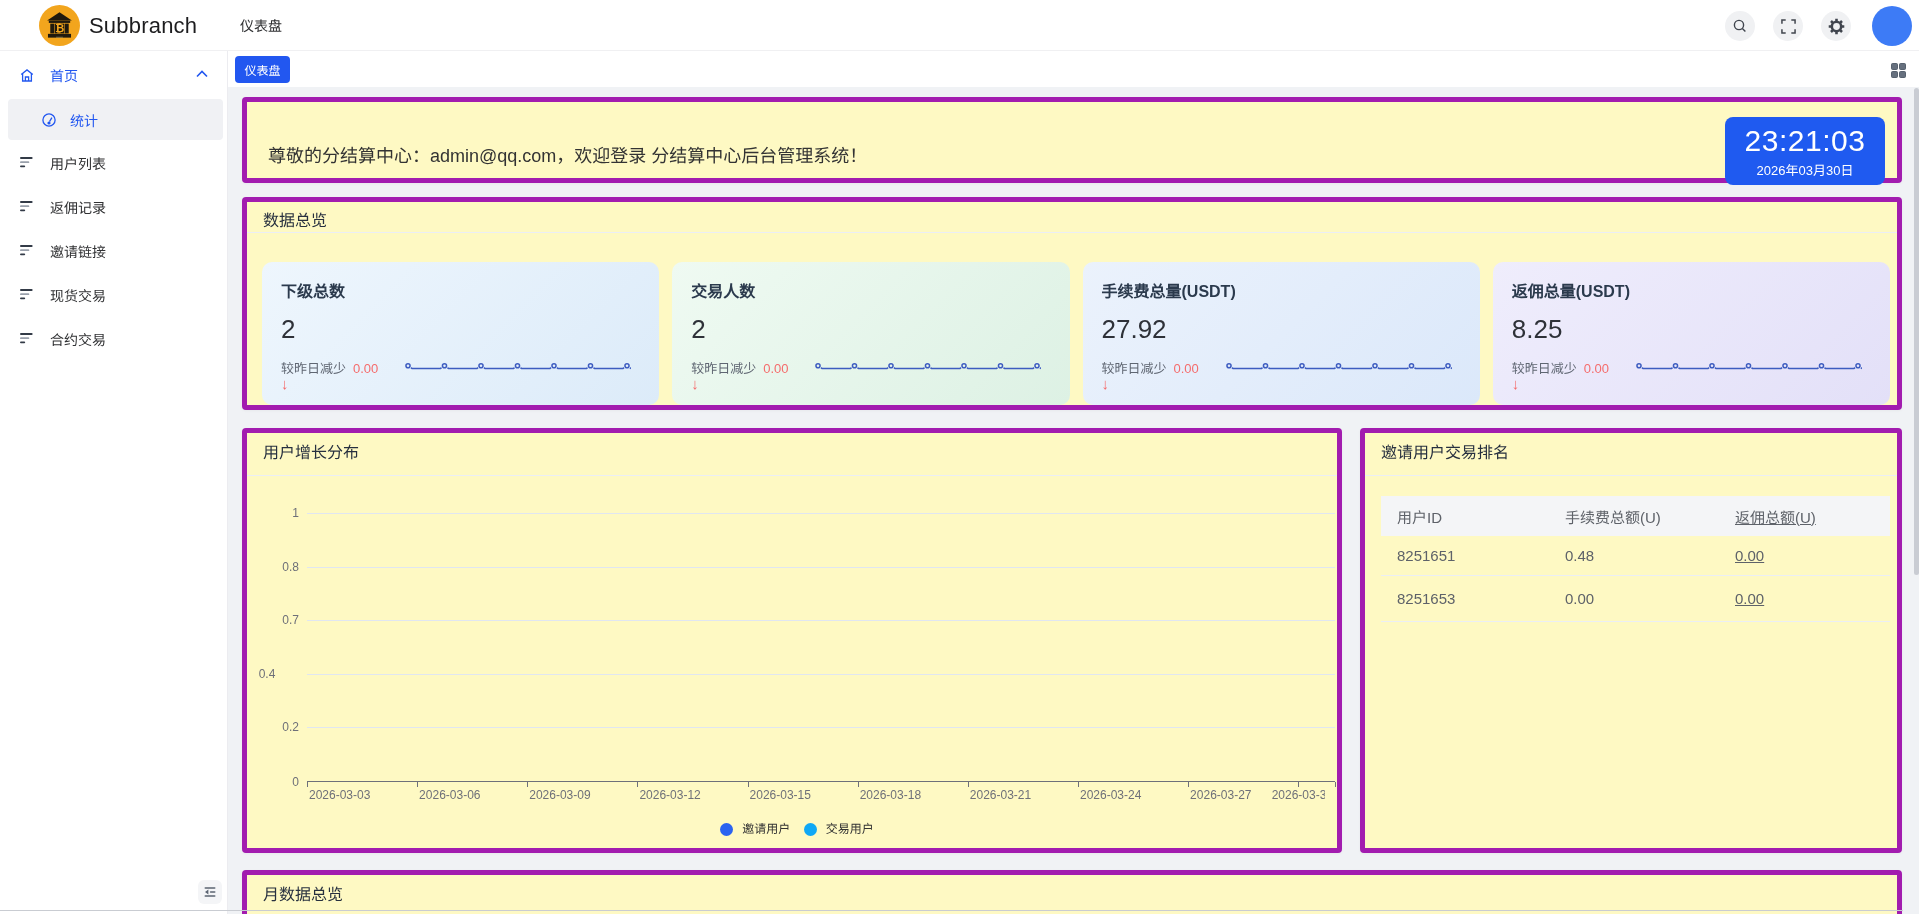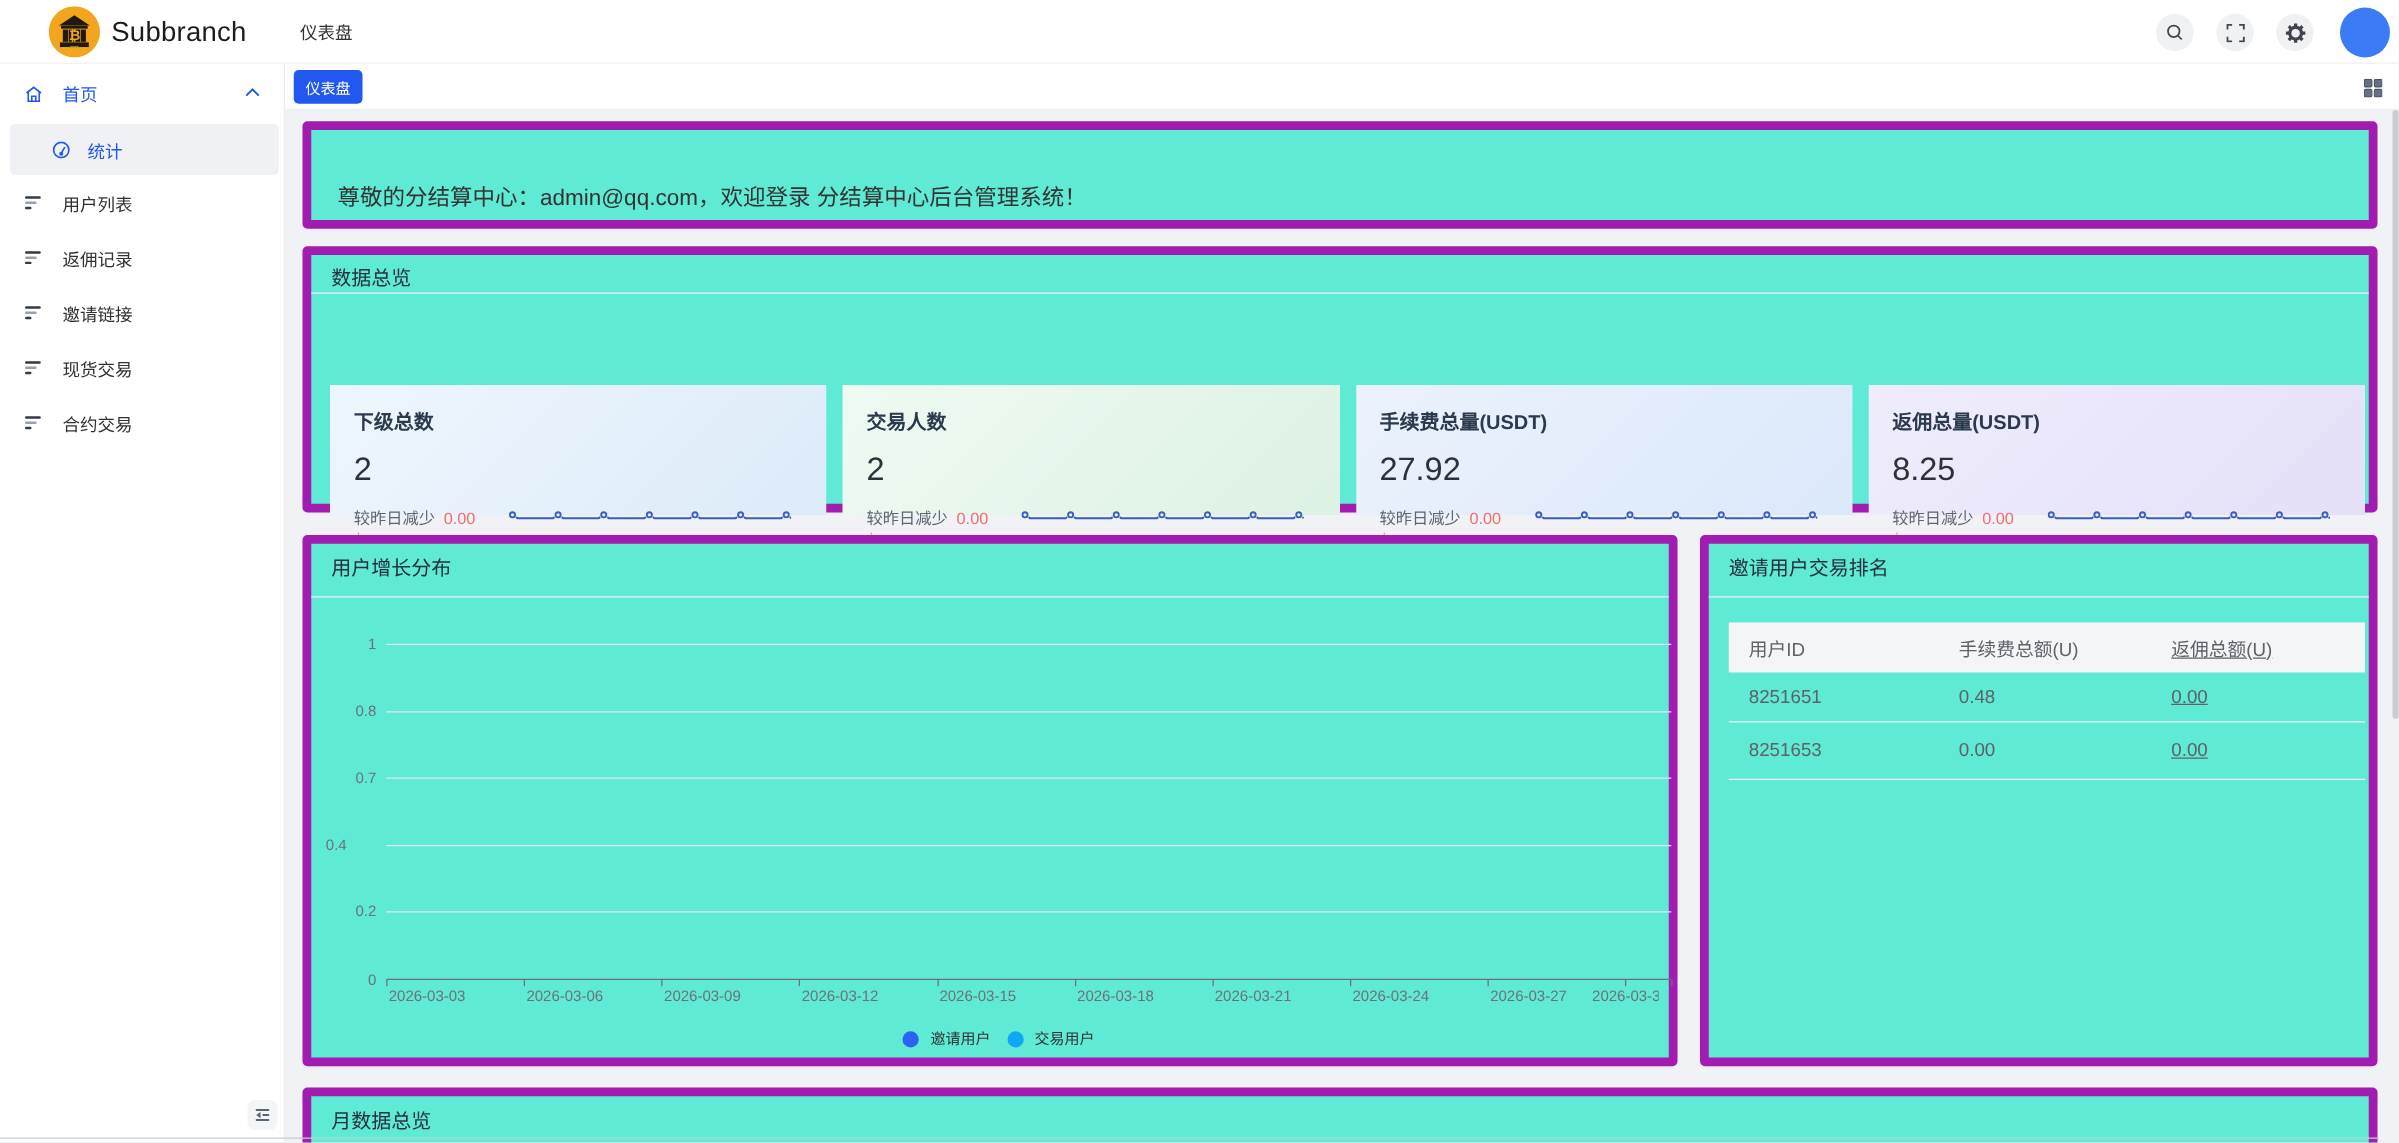--- a/index.html
+++ b/index.html
@@ -19,34 +19,34 @@
   .mi .txt { position:absolute; left:50px; top:12px; font-size:14px; color:#303133; }
   .mi .ic { position:absolute; left:20px; top:15px; }
   .sub-active { position:absolute; left:8px; top:48px; width:215px; height:41px; background:#f0f1f4; border-radius:4px; }
   .blue { color:#2257f0 !important; }
   .collapse-btn { position:absolute; left:198px; top:829px; width:24px; height:24px; border-radius:6px; background:#f4f5f7; display:flex; align-items:center; justify-content:center; }
   
   #tabbar { position:absolute; left:227px; top:51px; width:1692px; height:36px; background:#fff; }
   .tab-chip { position:absolute; left:8px; top:5px; width:55px; height:27px; background:#2257f0; color:#fff; font-size:12px; border-radius:4px; display:flex; align-items:center; justify-content:center; }
   
   #content { position:absolute; left:227px; top:87px; width:1692px; height:827px; background:#f0f2f5; }
-  .card { position:absolute; background:#5eead4; border-radius:4px; border:7px solid #a21caf; box-shadow:0 1px 3px rgba(0,0,0,0.04); }
+  .card { position:absolute; background:#fef9c3; border-radius:4px; border:5px solid #a21caf; box-shadow:0 1px 3px rgba(0,0,0,0.04); }
   .card-title { font-size:16px; color:#27303f; }
   
   #greet { left:15px; top:10px; width:1660px; height:86px; }
   .greet-text { position:absolute; left:21px; top:39px; font-size:18px; color:#333; }
   .clock { position:absolute; right:12px; top:15px; width:160px; height:68px; background:#1f5af0; border-radius:8px; color:#fff; text-align:center; }
   .clock .t { font-size:30px; margin-top:7px; letter-spacing:0.5px; }
   .clock .d { font-size:13px; margin-top:2px; }
   
   #overview { left:15px; top:110px; width:1660px; height:213px; }
   .ov-head { position:absolute; left:0; top:0; width:100%; height:31px; border-bottom:1px solid #ebeef5; }
   .ov-head span { position:absolute; left:16px; top:5px; }
   .stats { position:absolute; left:15px; top:60px; width:1628px; height:133px; display:flex; gap:13px; }
-  .stat { position:relative; flex:1; border-radius:0; height:104px;margin-top:44px; }
+  .stat { position:relative; flex:1; border-radius:10px; height:143px; }
   .stat .st { position:absolute; left:19px; top:16px; font-size:16px; font-weight:bold; color:#2b3a4d; }
   .stat .num { position:absolute; left:19px; top:52px; font-size:26px; color:#2e3138; }
   .stat .delta { position:absolute; left:19px; top:96px; font-size:13px; color:#5f6672; }
   .stat .delta b { color:#f56c6c; font-weight:normal; margin-left:7px; }
   .stat .arr { position:absolute; left:19px; top:113px; font-size:15px; color:#f56c6c; }
   .stat svg.spark { position:absolute; left:143px; top:96px; }
   .g1 { background:linear-gradient(135deg,#eef6fd 0%,#dcebf9 100%); }
   .g2 { background:linear-gradient(135deg,#effaf2 0%,#ddf1e4 100%); }
   .g3 { background:linear-gradient(135deg,#ebf2fc 0%,#dbe8fa 100%); }
   .g4 { background:linear-gradient(135deg,#efedfc 0%,#e3e0f8 100%); }
@@ -209,20 +209,24 @@
         <rect x="0.5" y="8.5" width="6" height="6" rx="1"></rect>
         <rect x="8.5" y="8.5" width="6" height="6" rx="1"></rect>
       </g>
     </svg>
 </div>
 
 <div id="content">
 
   <div class="card" id="greet">
     <div class="greet-text">尊敬的分结算中心：admin@qq.com，欢迎登录 分结算中心后台管理系统！</div>
+    <div class="clock">
+        <div class="t">23:21:03</div>
+        <div class="d">2026年03月30日</div>
+      </div>
   </div>
 
   <div class="card" id="overview">
     <div class="ov-head">
         <span class="card-title">数据总览</span>
       </div>
     <div class="stats">
       <div class="stat g1">
         <div class="st">下级总数</div>
           <div class="num">2</div>

